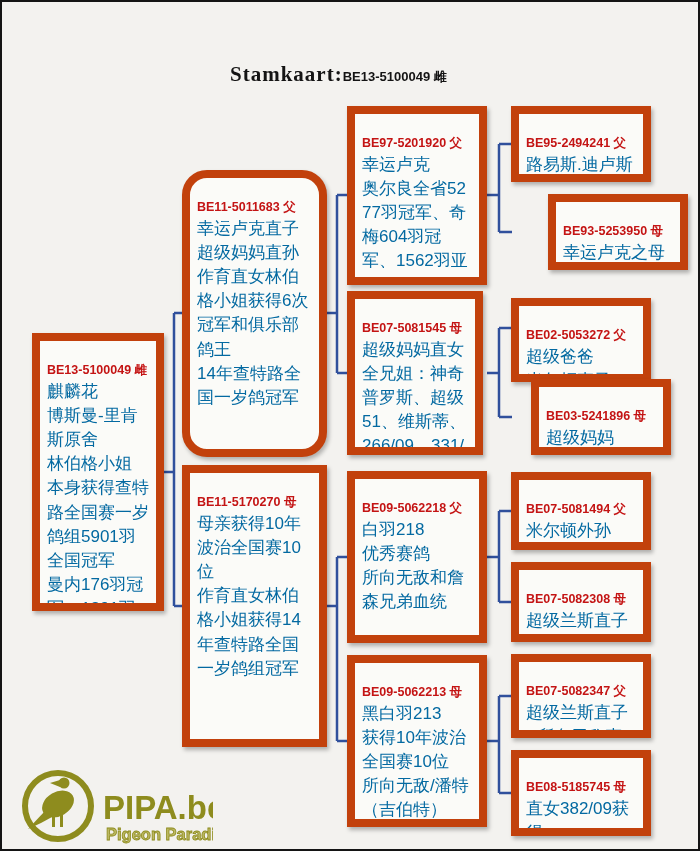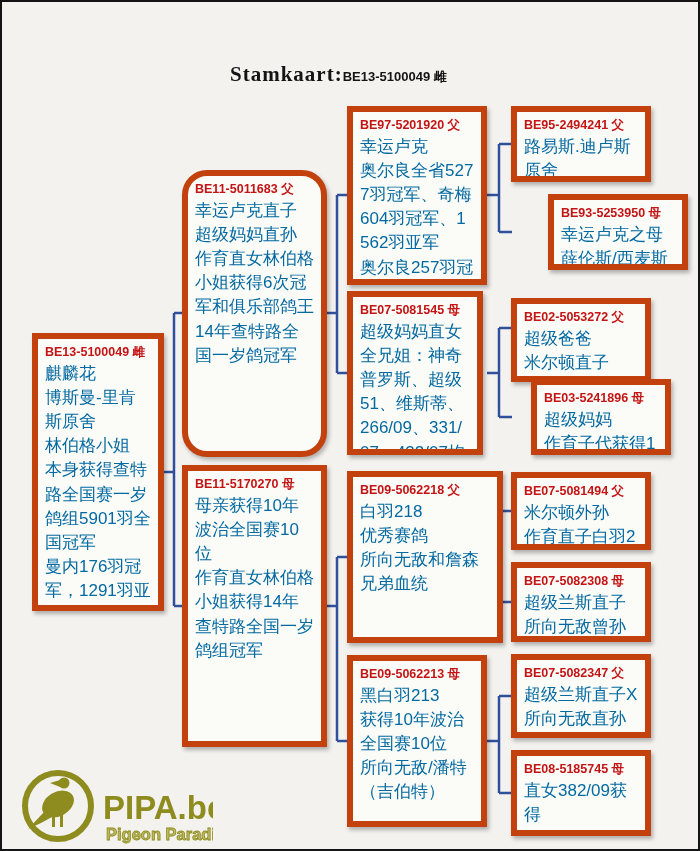--- a/index.html
+++ b/index.html
@@ -31,23 +31,23 @@
 
   svg.connectors {
     position: absolute; left: 0; top: 0;
     width: 700px; height: 851px;
     pointer-events: none;
   }
 
   .pbox {
     position: absolute;
     background: #fbfbf8;
-    border: 6px solid #c2410c;
+    border: 8px solid #c2410c;
     box-shadow: 2px 3px 4px rgba(0,0,0,0.28);
-    padding: 5px 6px 4px 7px;
+    padding: 21px 6px 4px 7px;
     overflow: hidden;
   }
   .pbox-id {
     color: #c41414;
     font-weight: 700;
     font-size: 12.5px;
     line-height: 1.35;
     margin-bottom: 1px;
     white-space: nowrap;
   }
@@ -59,21 +59,21 @@
     white-space: pre-line;
     word-break: break-all;
   }
 
   
   #b0  { left: 30px;  top: 331px; width: 132px; height: 278px; }
   #b1  { left: 180px; top: 168px; width: 145px; height: 287px; border-radius: 25px; }
   #b2  { left: 180px; top: 463px; width: 145px; height: 282px; }
   #b3  { left: 345px; top: 104px; width: 140px; height: 179px; }
   #b4  { left: 345px; top: 289px; width: 136px; height: 164px; }
-  #b5  { left: 345px; top: 469px; width: 156px; height: 172px; }
+  #b5  { left: 345px; top: 469px; width: 140px; height: 172px; }
   #b6  { left: 345px; top: 653px; width: 140px; height: 172px; }
   #b7  { left: 509px; top: 104px; width: 140px; height: 76px; }
   #b8  { left: 509px; top: 192px; width: 140px; height: 76px; margin-left: 37px; }
   #b9  { left: 509px; top: 296px; width: 140px; height: 84px; }
   #b10 { left: 509px; top: 377px; width: 140px; height: 76px; margin-left: 20px; }
   #b11 { left: 509px; top: 470px; width: 140px; height: 78px; }
   #b12 { left: 509px; top: 560px; width: 140px; height: 80px; }
   #b13 { left: 509px; top: 652px; width: 140px; height: 84px; }
   #b14 { left: 509px; top: 748px; width: 140px; height: 86px; }
 

